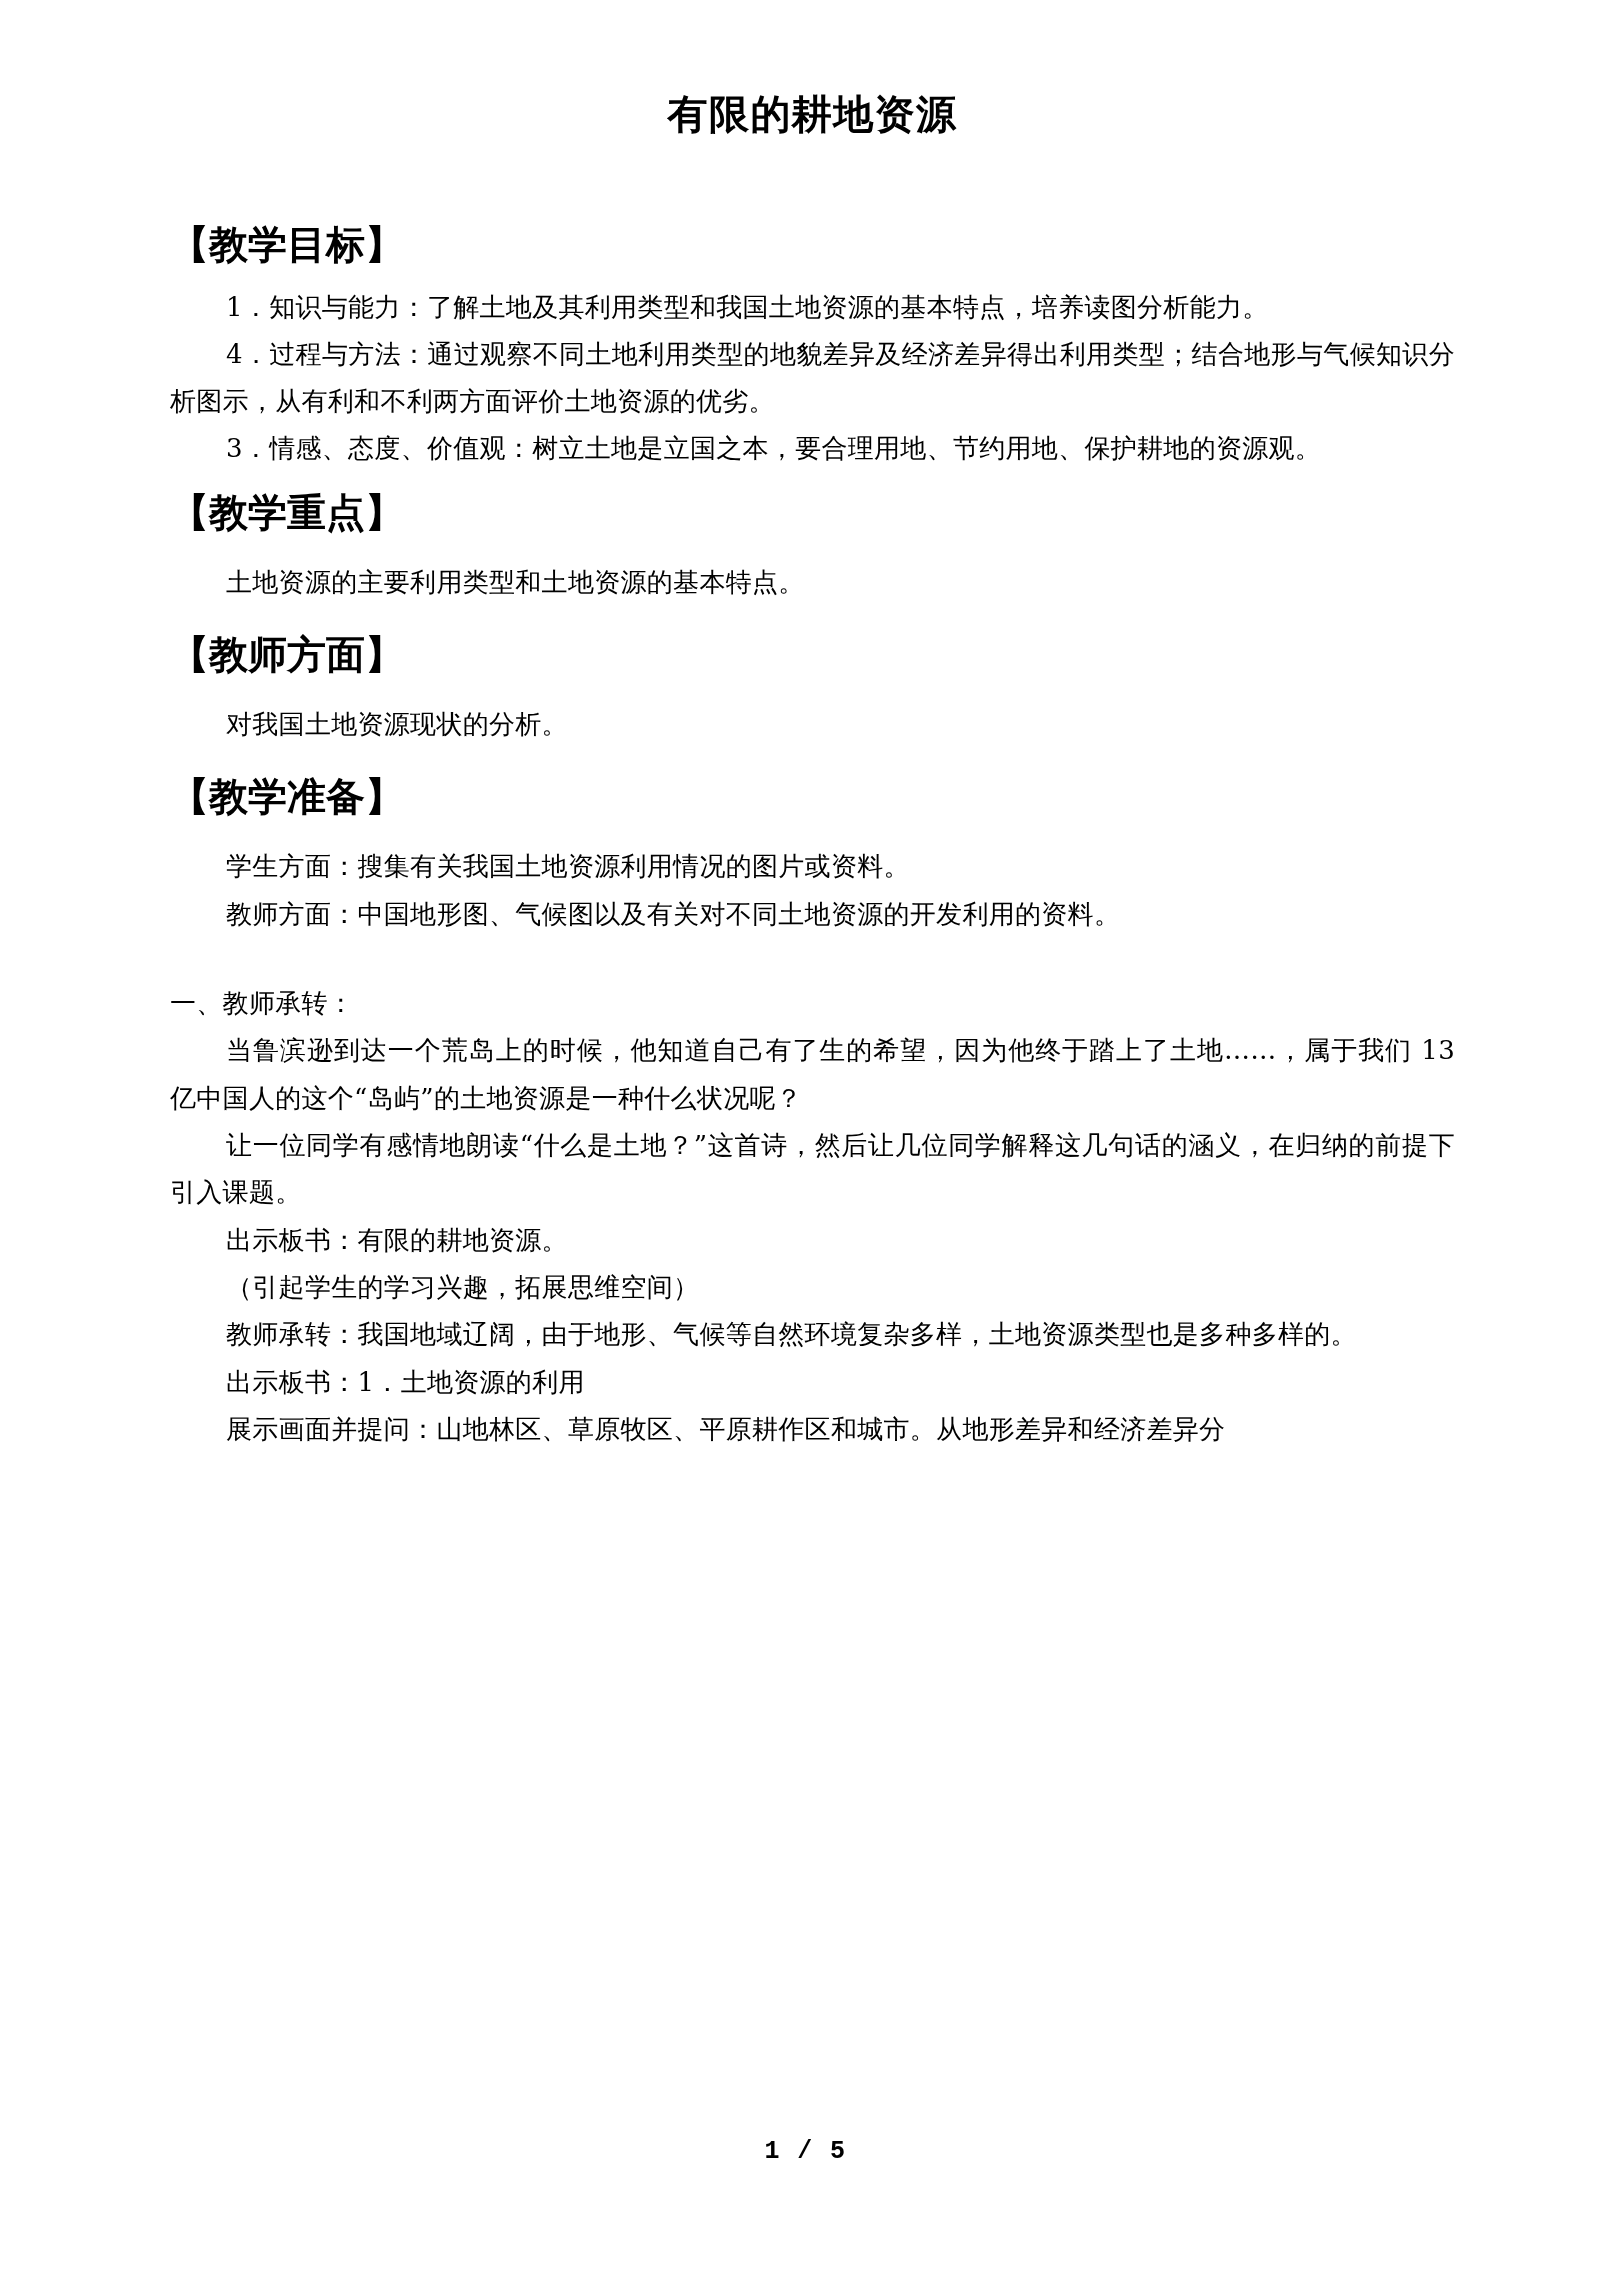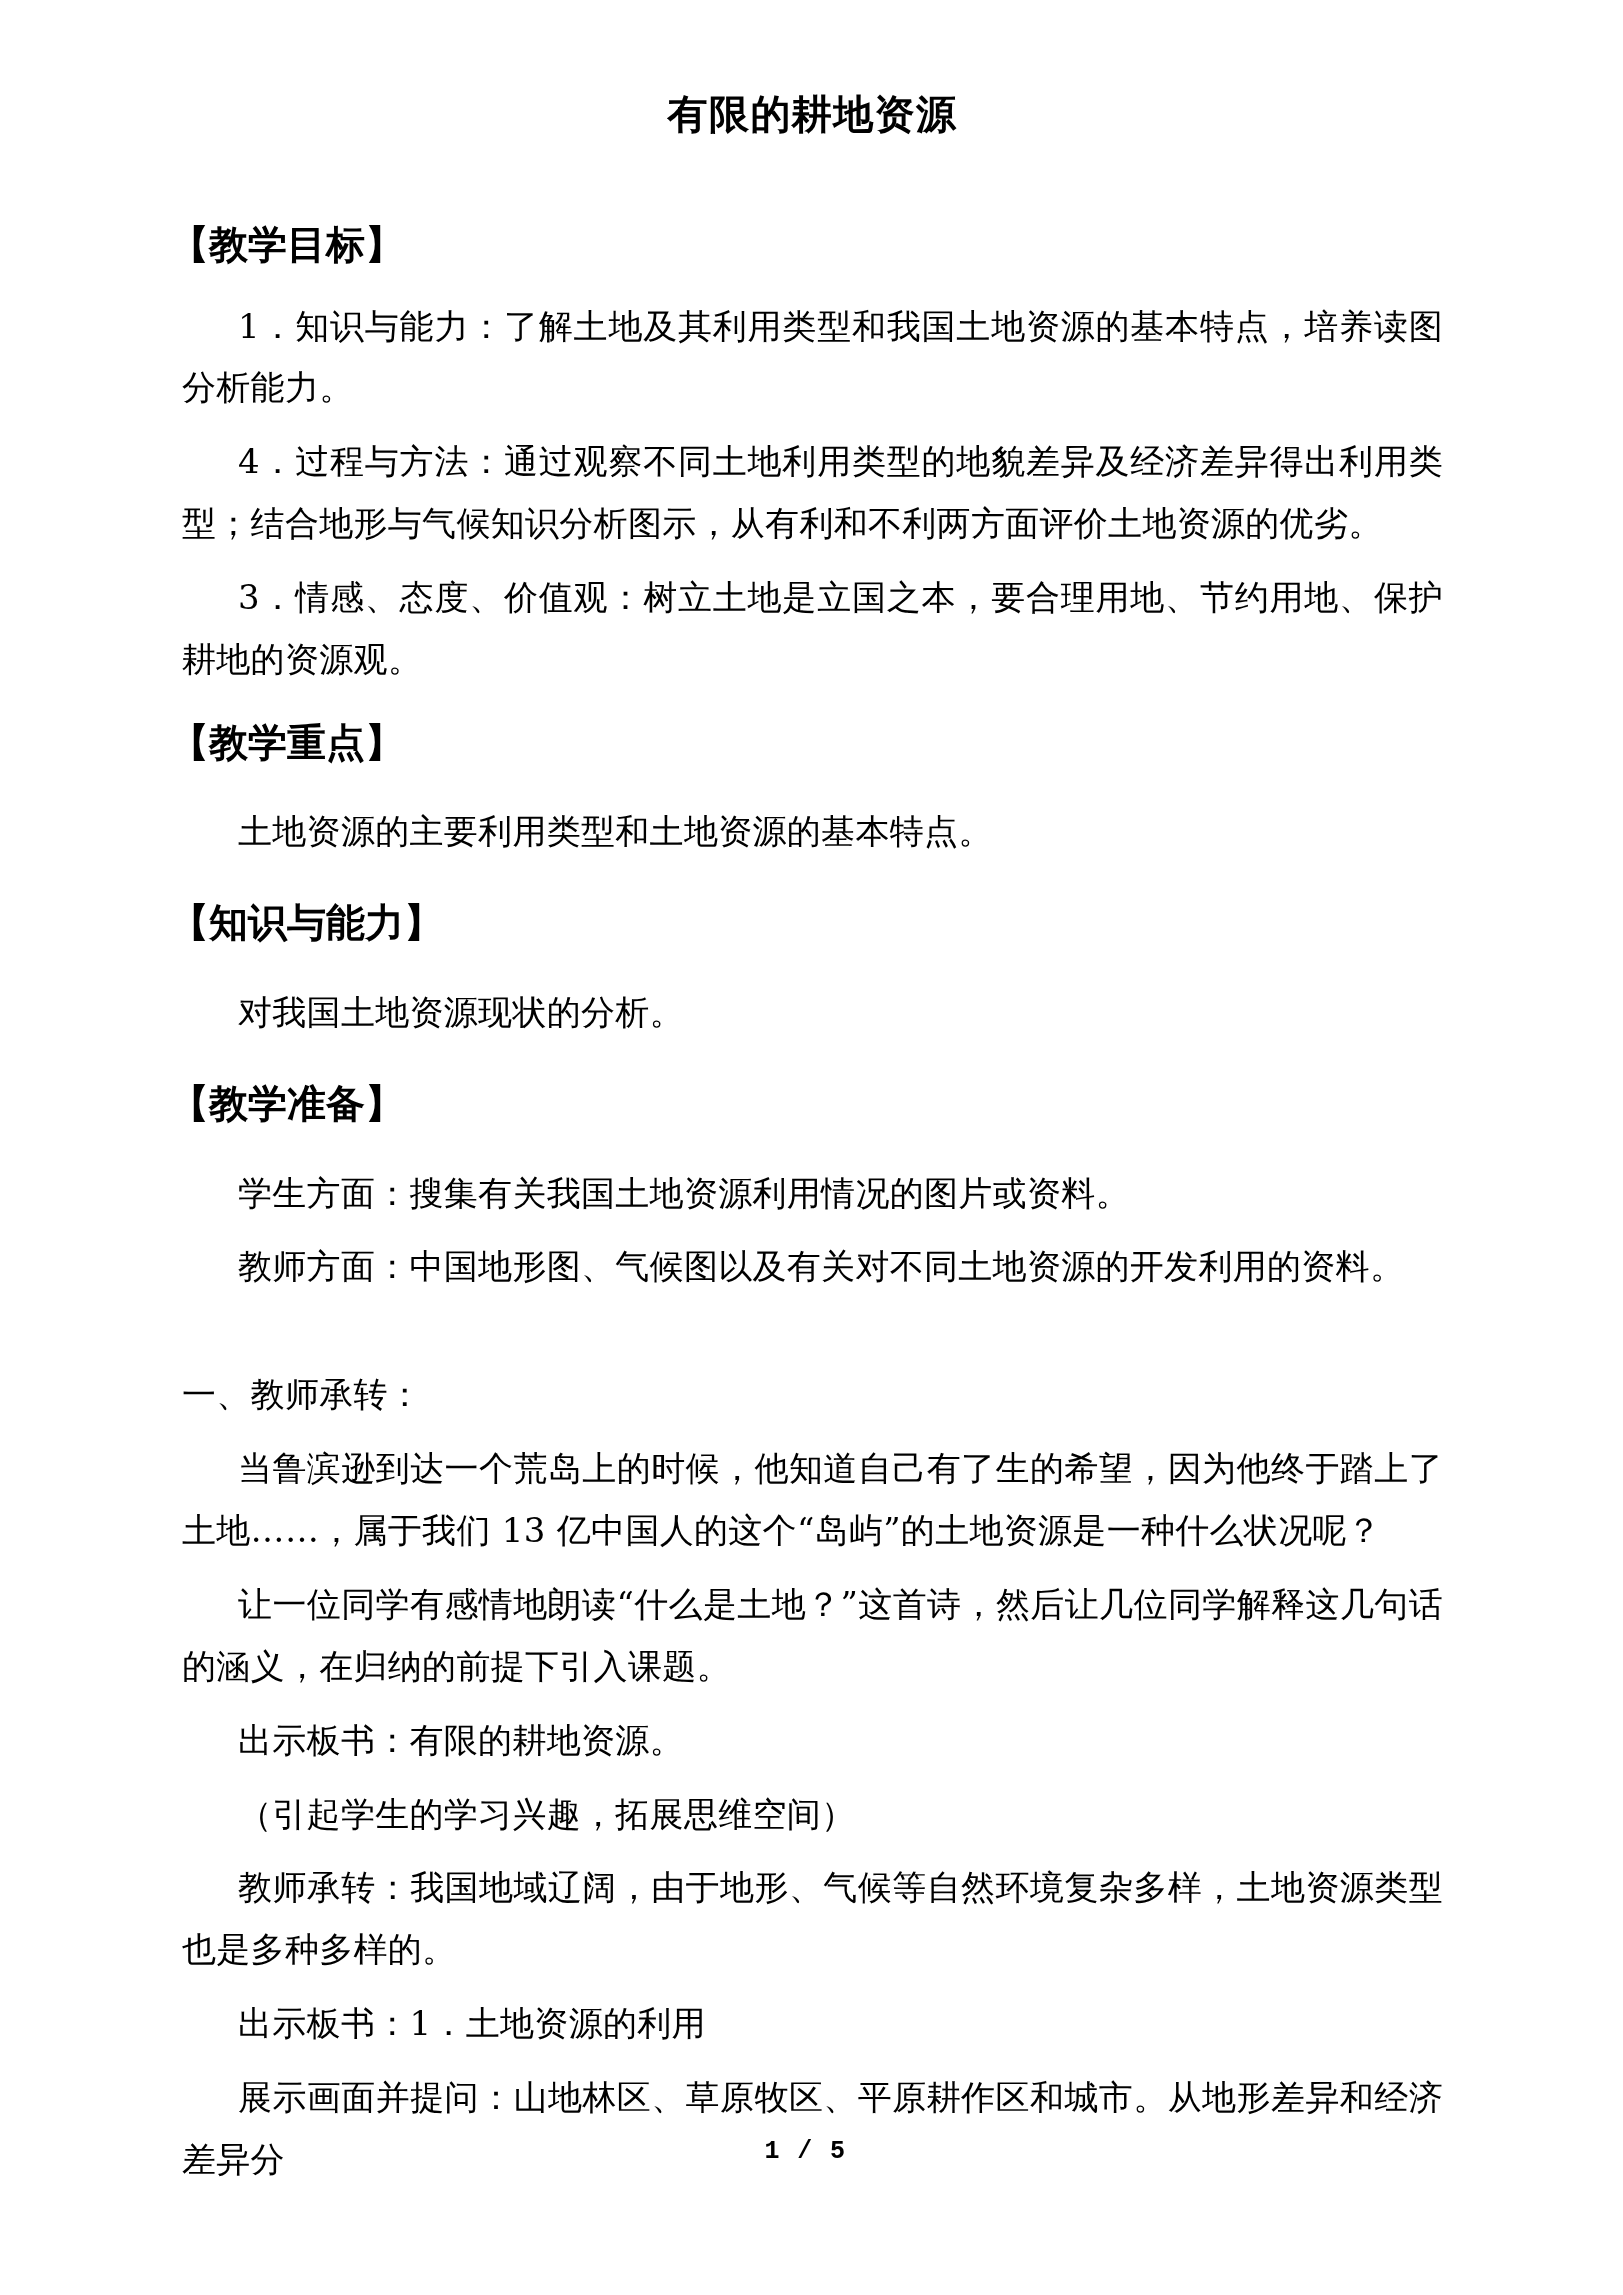--- a/index.html
+++ b/index.html
@@ -43,23 +43,23 @@
   .section-head {
     font-size: 39px;
     font-weight: bold;
     line-height: 1.45;
     margin: 0;
     padding: 4.1px 0 4.1px 0;
     letter-spacing: 0px;
     white-space: nowrap;
   }
   .para {
-    font-size: 34px;
+    font-size: 26px;
     line-height: 1.82;
-    margin: 12px;
+    margin: 0;
     text-align: justify;
     text-justify: inter-ideograph;
     letter-spacing: 0.3px;
   }
   .para.indent {
     text-indent: 56px;
   }
   .para.noindent {
     text-indent: 0;
   }
@@ -101,21 +101,21 @@
 
     <div class="section">
       <div class="section-head">【教学重点】</div>
       <div class="gap-md"></div>
       <p class="para indent">土地资源的主要利用类型和土地资源的基本特点。</p>
     </div>
 
     <div class="gap-md"></div>
 
     <div class="section">
-      <div class="section-head">【知识与能力】</div>
+      <div class="section-head">【教师方面】</div>
       <div class="gap-md"></div>
       <p class="para indent">对我国土地资源现状的分析。</p>
     </div>
 
     <div class="gap-md"></div>
 
     <div class="section">
       <div class="section-head">【教学准备】</div>
       <div class="gap-md"></div>
       <p class="para indent">学生方面：搜集有关我国土地资源利用情况的图片或资料。</p>

